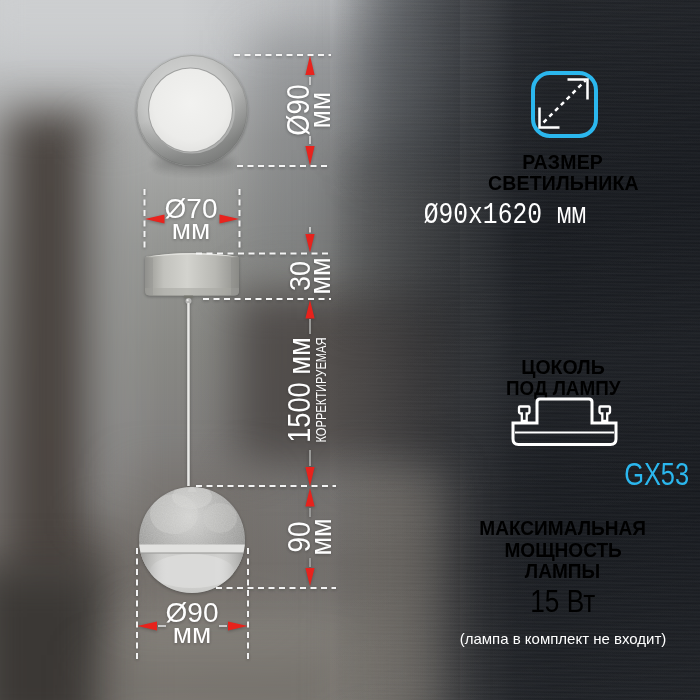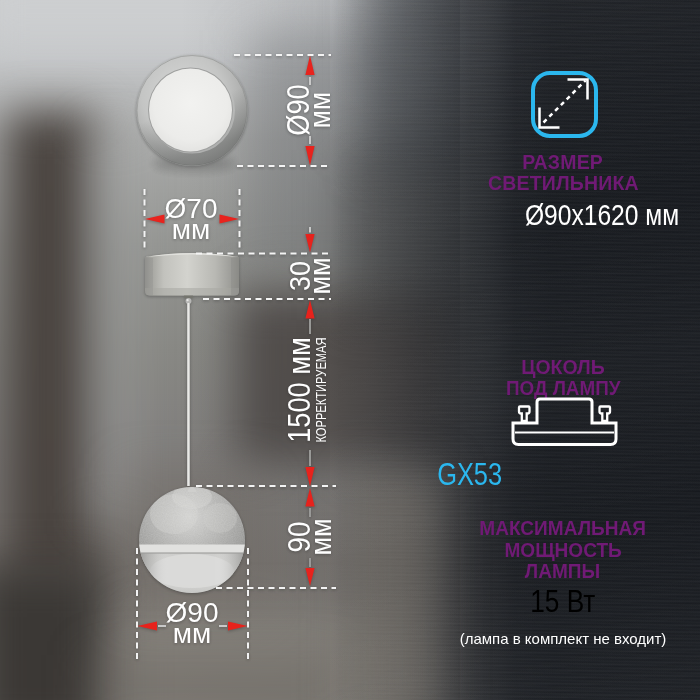--- a/index.html
+++ b/index.html
@@ -1,20 +1,20 @@
 <!DOCTYPE html>
 <html><head>
 <meta charset="utf-8">
 <style>
   html,body{margin:0;padding:0;}
   body{width:700px;height:700px;overflow:hidden;position:relative;
        font-family:"Liberation Sans",sans-serif;background:#9a9c9e;}
   .abs{position:absolute;}
   .blur{filter:blur(22px);}
-  .panel-text{color:#701a75;text-align:center;font-weight:bold;}
+  .panel-text{color:#000000;text-align:center;font-weight:bold;}
   .cond{display:inline-block;transform:scaleX(0.82);transform-origin:50% 50%;white-space:nowrap;}
 </style>
 </head>
 <body>
 
 <div class="abs" style="left:0;top:0;width:700px;height:700px;background:linear-gradient(180deg,#c9cbcd 0%,#c4c6c8 8%,#a9aaa9 20%,#949592 35%,#888884 50%,#807e7c 65%,#7a7672 80%,#827f7a 100%);"></div>
 
 <div class="abs blur" style="left:-20px;top:-25px;width:300px;height:72px;background:rgba(208,210,212,0.6);"></div>
 
 <div class="abs blur" style="left:248px;top:30px;width:160px;height:240px;background:rgba(118,120,123,0.4);"></div>
@@ -246,30 +246,30 @@
 
 <svg class="abs" style="left:527px;top:67px;" width="75" height="75" viewBox="0 0 75 75">
   <rect x="6" y="6" width="63" height="63" rx="17" fill="none" stroke="#2bb7ee" stroke-width="4"></rect>
   <line x1="16.5" y1="55.5" x2="58.5" y2="13.5" stroke="#ffffff" stroke-width="2.5" stroke-dasharray="4.3 3.9"></line>
   <path d="M40.5 12.5 L60.5 12.5 L60.5 32.5" fill="none" stroke="#ffffff" stroke-width="2.5"></path>
   <path d="M12.5 40.5 L12.5 60.5 L32.5 60.5" fill="none" stroke="#ffffff" stroke-width="2.5"></path>
 </svg>
 
 <div class="abs panel-text" style="left:430px;top:151px;width:266px;font-size:20.5px;line-height:21px;letter-spacing:0.2px;"><span class="cond" style="transform:scaleX(0.95);">РАЗМЕР</span><br><span class="cond" style="transform:scaleX(0.95);">СВЕТИЛЬНИКА</span></div>
 
-<div class="abs" style="left:430px;top:198px;width:266px;text-align:right;color:#fff;font-size:30px;"><span class="cond">Ø90x1620 мм</span></div>
+<div class="abs" style="left:406px;top:198px;width:266px;text-align:left;color:#fff;font-size:30px;font-family:Liberation Mono, monospace;"><span class="cond">Ø90x1620 мм</span></div>
 
 <div class="abs panel-text" style="left:430px;top:356px;width:266px;font-size:20.5px;line-height:21px;"><span class="cond" style="transform:scaleX(0.95);">ЦОКОЛЬ</span><br><span class="cond" style="transform:scaleX(0.92);">ПОД ЛАМПУ</span></div>
 
 <svg class="abs" style="left:505px;top:393px;" width="120" height="58" viewBox="0 0 120 58">
   <path d="M8 30 L32 30 L32 9 Q32 6 35 6 L84 6 Q87 6 87 9 L87 30 L111 30 L111 46 Q111 51.5 105.5 51.5 L13.5 51.5 Q8 51.5 8 46 Z" fill="none" stroke="#ffffff" stroke-width="3"></path>
   <line x1="10" y1="39.5" x2="109" y2="39.5" stroke="#ffffff" stroke-width="2"></line>
   <path d="M14 14.5 Q14 13.5 15 13.5 L23.5 13.5 Q24.5 13.5 24.5 14.5 L24.5 18.5 Q24.5 20.5 22.5 20.5 L21.7 20.5 L21.7 28 L16.8 28 L16.8 20.5 L16 20.5 Q14 20.5 14 18.5 Z" fill="none" stroke="#ffffff" stroke-width="2.3"></path>
   <path d="M94.5 14.5 Q94.5 13.5 95.5 13.5 L104 13.5 Q105 13.5 105 14.5 L105 18.5 Q105 20.5 103 20.5 L102.2 20.5 L102.2 28 L97.3 28 L97.3 20.5 L96.5 20.5 Q94.5 20.5 94.5 18.5 Z" fill="none" stroke="#ffffff" stroke-width="2.3"></path>
 </svg>
 
-<div class="abs" style="left:430px;top:457px;width:266px;text-align:left;color:#2bb7ee;font-size:31px;"><span class="cond">GX53</span></div>
+<div class="abs" style="left:430px;top:457px;width:266px;text-align:right;color:#2bb7ee;font-size:31px;"><span class="cond">GX53</span></div>
 
 <div class="abs panel-text" style="left:420px;top:517px;width:286px;font-size:20.5px;line-height:21.5px;"><span class="cond" style="transform:scaleX(0.93);">МАКСИМАЛЬНАЯ</span><br><span class="cond" style="transform:scaleX(0.93);">МОЩНОСТЬ</span><br><span class="cond" style="transform:scaleX(0.93);">ЛАМПЫ</span></div>
 
 <div class="abs" style="left:430px;top:583px;width:266px;text-align:center;color:#000000;font-size:32px;"><span class="cond">15 Вт</span></div>
 
 <div class="abs" style="left:400px;top:630px;width:326px;text-align:center;color:#fff;font-size:15px;">(лампа в комплект не входит)</div>
 
 </body></html>

